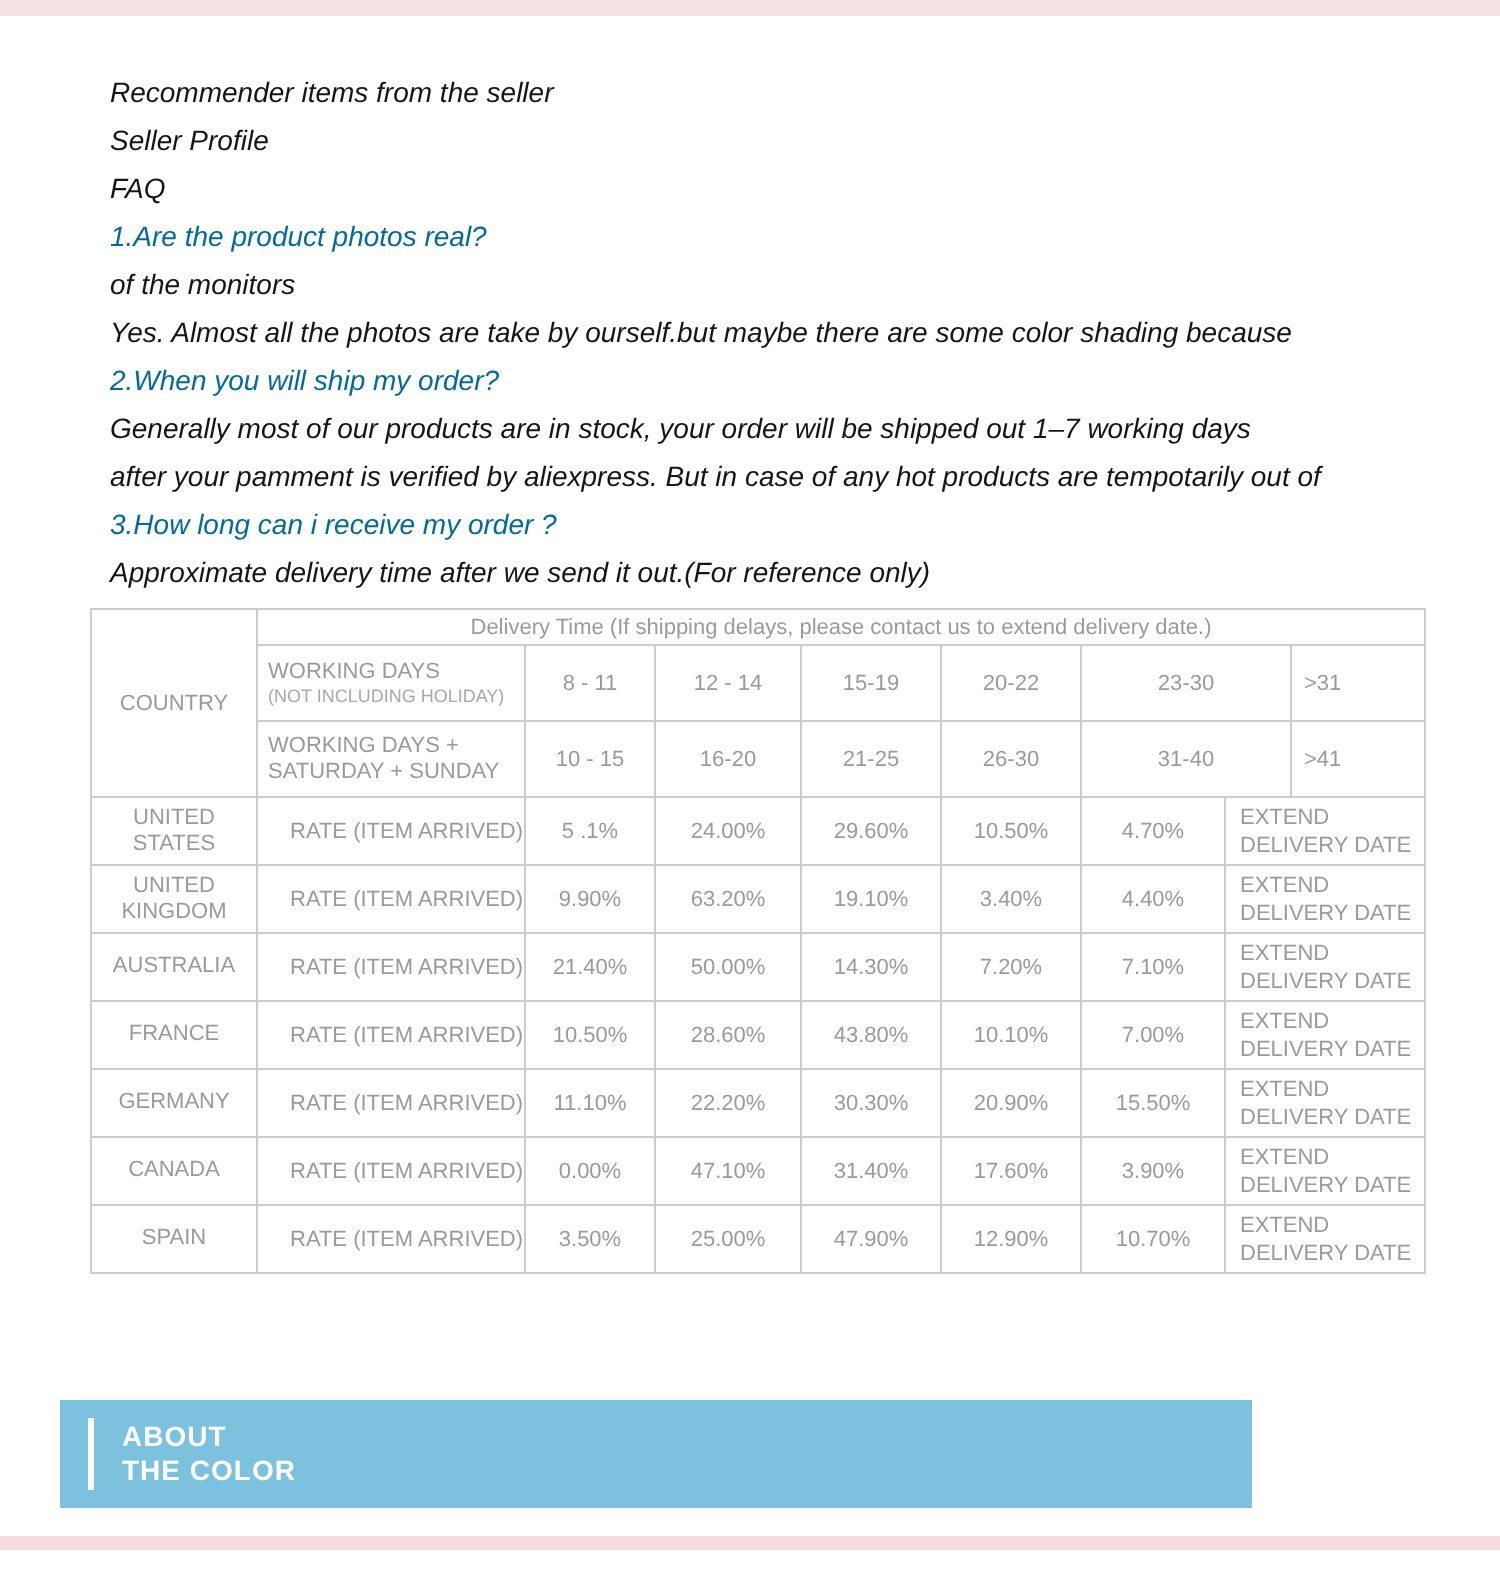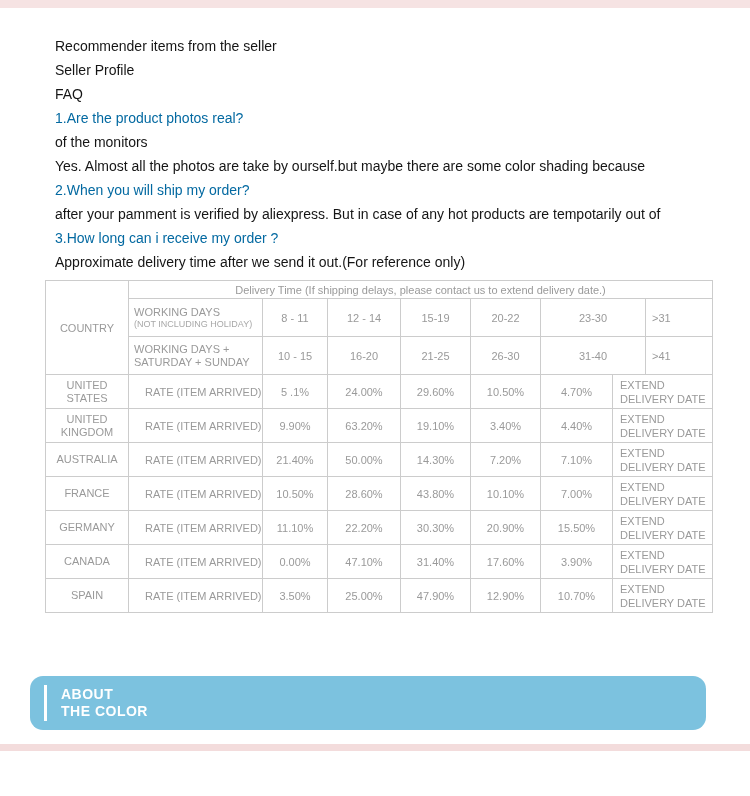--- a/index.html
+++ b/index.html
@@ -20,20 +20,21 @@
     background: #f3dcdc;
   }
   .intro {
     padding: 26px 0 0 55px;
   }
   .intro .line {
     font-size: 14px;
     line-height: 24px;
     color: #151515;
     white-space: nowrap;
+    font-style: italic;
   }
   .intro .line.red { color: #0369a1; }
 
   table.delivery {
     margin: 6px 0 0 45px;
     border-collapse: collapse;
     table-layout: fixed;
     width: 667px;
     color: #9a9a9a;
   }
@@ -61,26 +62,25 @@
   td.time { text-align: center; }
   td.time.leftal { text-align: left; padding-left: 6px; }
   tr.drow { height: 34px; }
   td.country { text-align: center; line-height: 13px; padding: 0 4px; }
   td.rate { padding-left: 16px; }
   td.pct { text-align: center; color: #8f8f8f; }
   td.extend { padding-left: 7px; line-height: 14px; }
 
   .banner {
     margin: 63px 0 0 30px;
-    width: 676px;
+    width: 596px;
     height: 54px;
     background: #7cc2df;
     display: flex;
     align-items: center;
-    border-radius: 13px;
   }
   .banner-bar {
     width: 3px;
     height: 36px;
     background: #ffffff;
     margin-left: 14px;
   }
   .banner-text {
     margin-left: 14px;
     color: #ffffff;
@@ -98,20 +98,21 @@
   <div class="edge-strip top"></div>
 
   <div class="intro">
     <div class="line">Recommender items from the seller</div>
     <div class="line">Seller Profile</div>
     <div class="line">FAQ</div>
     <div class="line red">1.Are the product photos real?</div>
     <div class="line">of the monitors</div>
     <div class="line">Yes. Almost all the photos are take by ourself.but maybe there are some color shading because</div>
     <div class="line red">2.When you will ship my order?</div>
+    <div class="line">Generally most of our products are in stock, your order will be shipped out 1–7 working days</div>
     <div class="line">after your pamment is verified by aliexpress. But in case of any hot products are tempotarily out of</div>
     <div class="line red">3.How long can i receive my order ?</div>
     <div class="line">Approximate delivery time after we send it out.(For reference only)</div>
   </div>
 
   <table class="delivery">
     <colgroup>
       <col style="width:83px">
         <col style="width:134px">
         <col style="width:65px">

